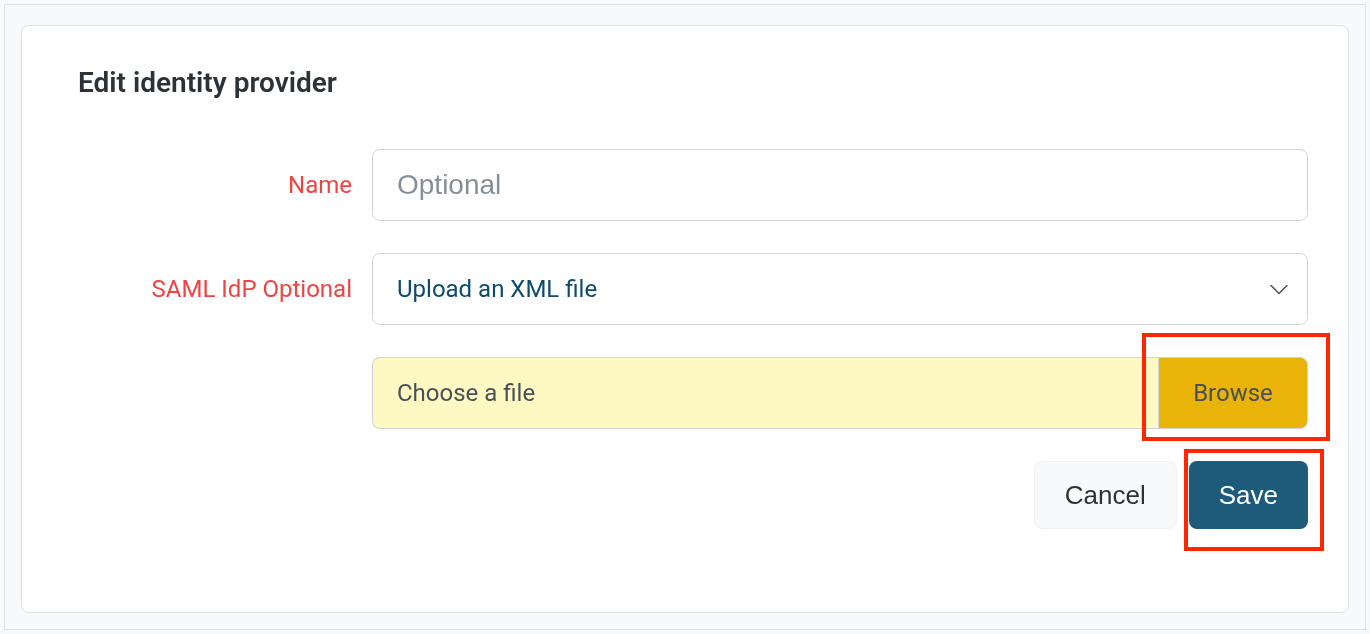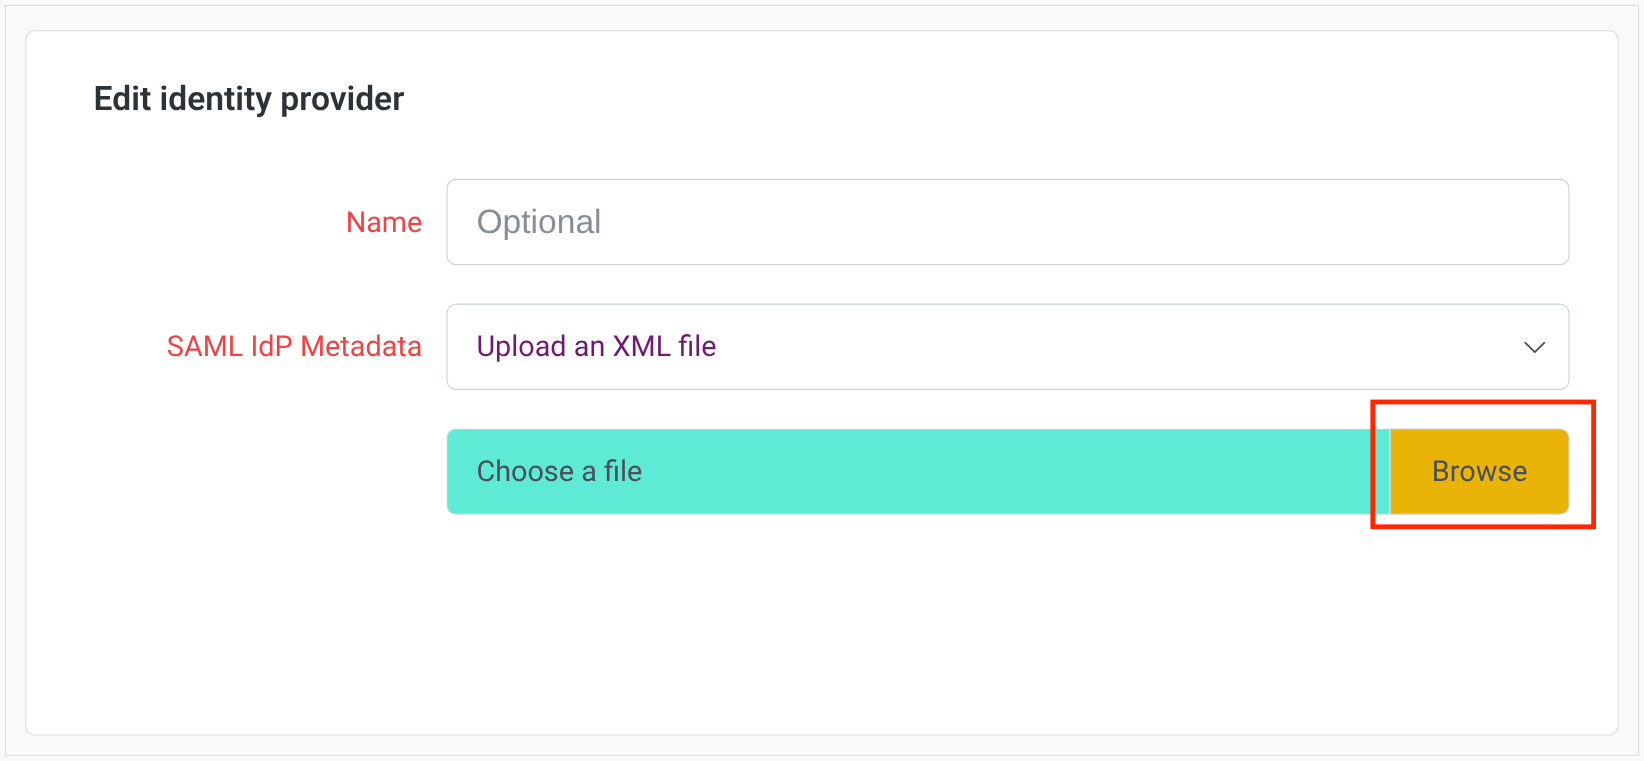--- a/index.html
+++ b/index.html
@@ -69,21 +69,21 @@
       position: relative;
       width: 100%;
     }
     .select-control {
       width: 100%;
       height: 72px;
       border: 1px solid #cfd4d9;
       border-radius: 8px;
       padding: 0 50px 0 24px;
       font-size: 24px;
-      color: #701a75;
+      color: #0c4a6e;
       background: #fff;
       appearance: none;
       -webkit-appearance: none;
       cursor: pointer;
       display: flex;
       align-items: center;
     }
     .chevron-icon {
       position: absolute;
       right: 20px;
@@ -105,21 +105,21 @@
       position: relative;
     }
     .file-input-display {
       flex: 1;
       border: 1px solid #cfd4d9;
       border-right: none;
       border-radius: 8px 0 0 8px;
       padding: 0 24px;
       font-size: 24px;
       color: #495057;
-      background: #5eead4;
+      background: #fef9c3;
       display: flex;
       align-items: center;
     }
     .browse-btn {
       width: 150px;
       background: #eab308;
       border: 1px solid #cfd4d9;
       border-radius: 0 8px 8px 0;
       font-size: 24px;
       color: #495057;
@@ -185,21 +185,21 @@
     <h1 class="card-title">Edit identity provider</h1>
 
     <div class="form-row">
       <label class="form-label">Name</label>
       <div class="form-control-wrap">
         <input type="text" class="text-input" placeholder="Optional" style="">
       </div>
     </div>
 
     <div class="form-row">
-      <label class="form-label">SAML IdP Metadata</label>
+      <label class="form-label">SAML IdP Optional</label>
       <div class="form-control-wrap">
         <div class="select-wrap">
           <div class="select-control">
             <span>Upload an XML file</span>
           </div>
           <span class="chevron-icon">
             <svg width="18" height="10" viewBox="0 0 18 10" fill="none">
               <path d="M1 1L9 9L17 1" stroke="#495057" stroke-width="1.5" stroke-linecap="round" stroke-linejoin="round"></path>
             </svg>
           </span>
@@ -213,15 +213,26 @@
         <div class="file-input-display">
           <span>Choose a file</span>
         </div>
         <div class="browse-btn">
           <span>Browse</span>
         </div>
         <div class="highlight-browse"></div>
       </div>
     </div>
 
+    <div class="actions-wrap">
+      <div class="actions">
+        <button class="btn btn-cancel">
+          <span>Cancel</span>
+        </button>
+        <button class="btn btn-save">
+          <span>Save</span>
+        </button>
+      </div>
+      <div class="highlight-save"></div>
+    </div>
 
   </div>
 </div>
 
 </body></html>

